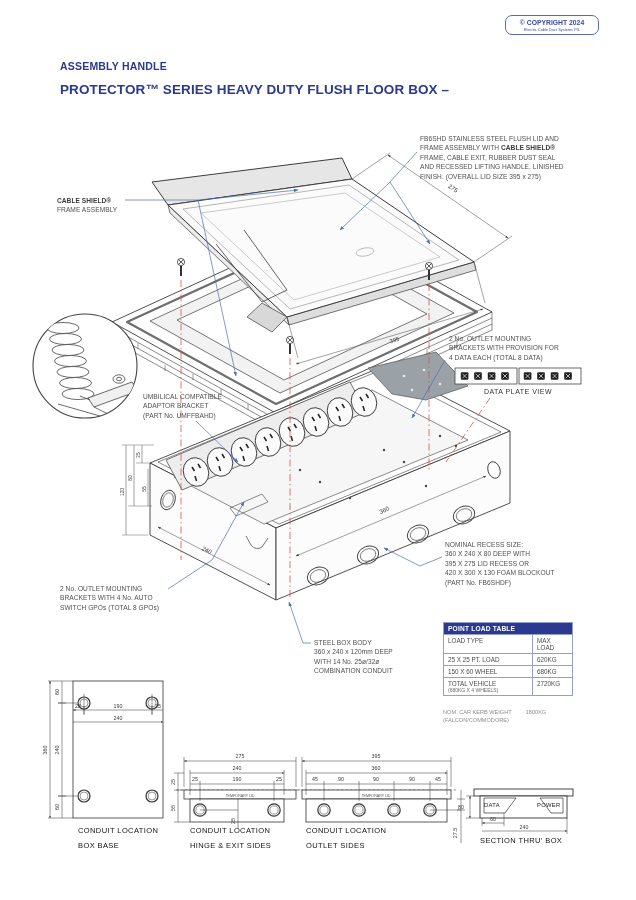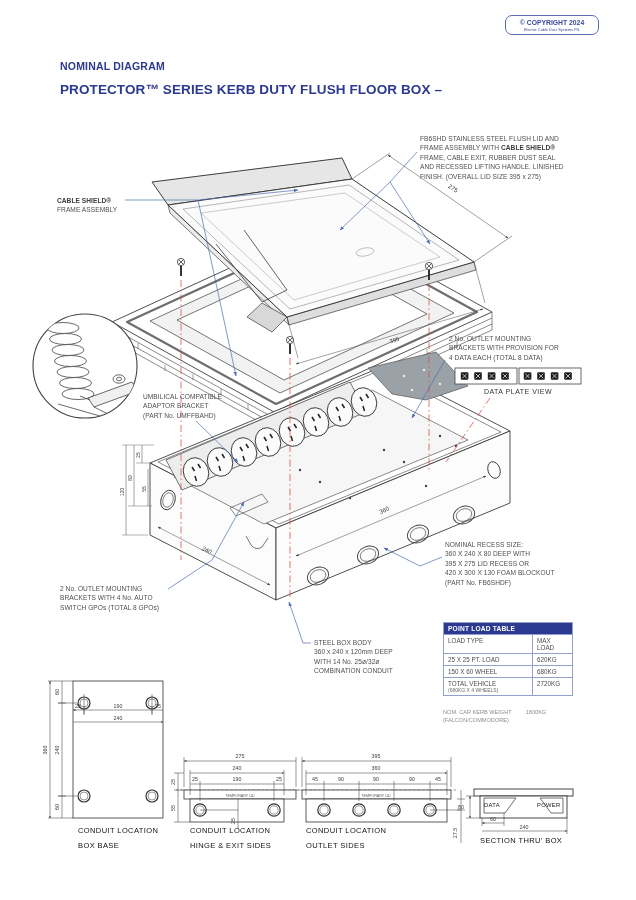--- a/index.html
+++ b/index.html
@@ -373,22 +373,22 @@
       </g>
       <text class="dtitle" x="480" y="843" stroke="none" fill="#111">SECTION THRU' BOX</text>
     </g>
   </svg>
 
   <div class="abs badge" style="left:505px;top:15px;width:84px;">
     <div class="l1">© COPYRIGHT 2024</div>
     <div class="l2">Electric Cable Duct Systems P/L</div>
   </div>
 
-  <div class="abs kicker" style="left:60px;top:60px;">NOMINAL DIAGRAM</div>
-  <div class="abs title" style="left:60px;top:82px;">PROTECTOR™ SERIES KERB DUTY FLUSH FLOOR BOX –</div>
+  <div class="abs kicker" style="left:60px;top:60px;">ASSEMBLY HANDLE</div>
+  <div class="abs title" style="left:60px;top:82px;">PROTECTOR™ SERIES HEAVY DUTY FLUSH FLOOR BOX –</div>
 
   <div class="abs ann" style="left:420px;top:134px;">
     <div>FB6SHD STAINLESS STEEL FLUSH LID AND</div>
     <div><span>FRAME ASSEMBLY WITH </span><span class="b">CABLE SHIELD®</span></div>
     <div>FRAME, CABLE EXIT, RUBBER DUST SEAL</div>
     <div>AND RECESSED LIFTING HANDLE. LINISHED</div>
     <div>FINISH. (OVERALL LID SIZE 395 x 275)</div>
   </div>
 
   <div class="abs ann" style="left:57px;top:196px;">

